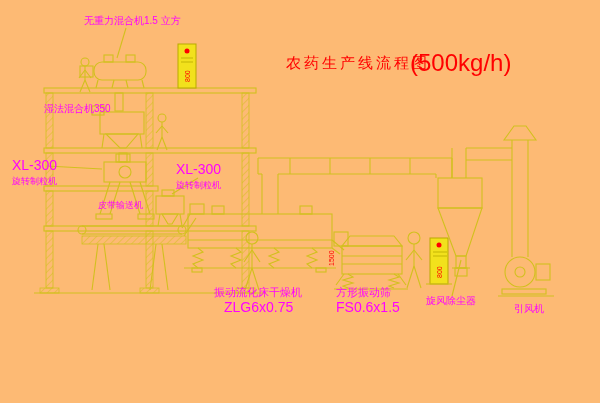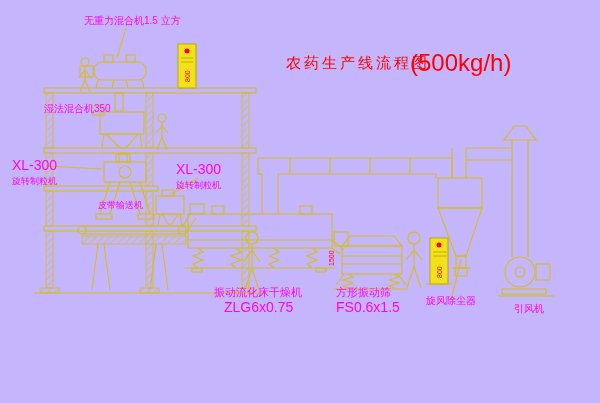--- a/index.html
+++ b/index.html
@@ -1,16 +1,16 @@
 <!DOCTYPE html>
 <html><head>
 <meta charset="utf-8">
 <style>
   html,body { margin:0; padding:0; background:#ffffff; }
-  .canvas { position:relative; width:600px; height:403px; background:#c4b5fd; overflow:hidden; }
+  .canvas { position:relative; width:600px; height:403px; background:#fdba74; overflow:hidden; }
   svg { display:block; }
   svg text { font-family:"Liberation Sans","DejaVu Sans",sans-serif; }
   .ln  { stroke:#d2c01e; fill:none; stroke-width:1.1; }
   .hat { fill:url(#hatchP); stroke:#d2c01e; stroke-width:0.8; }
   .pan { fill:#f2e11c; stroke:#b9a900; stroke-width:1; }
   .lbl { fill:#ff00ff; }
   .red { fill:#ff0000; }
   .thin { stroke:#b9a900; stroke-width:0.8; fill:none; }
 </style>
 </head>

